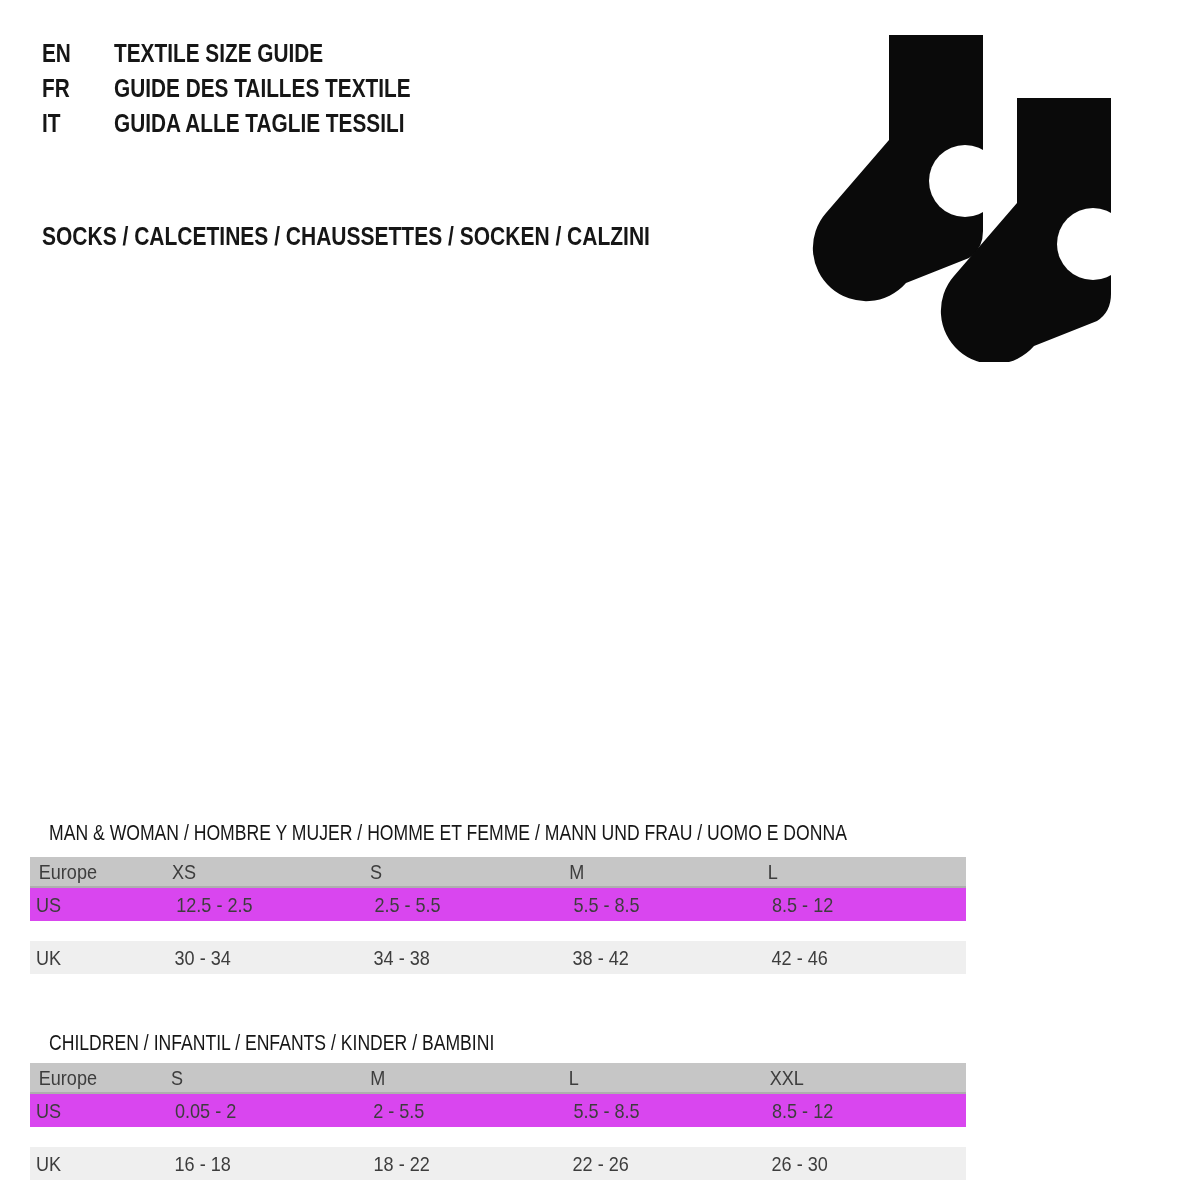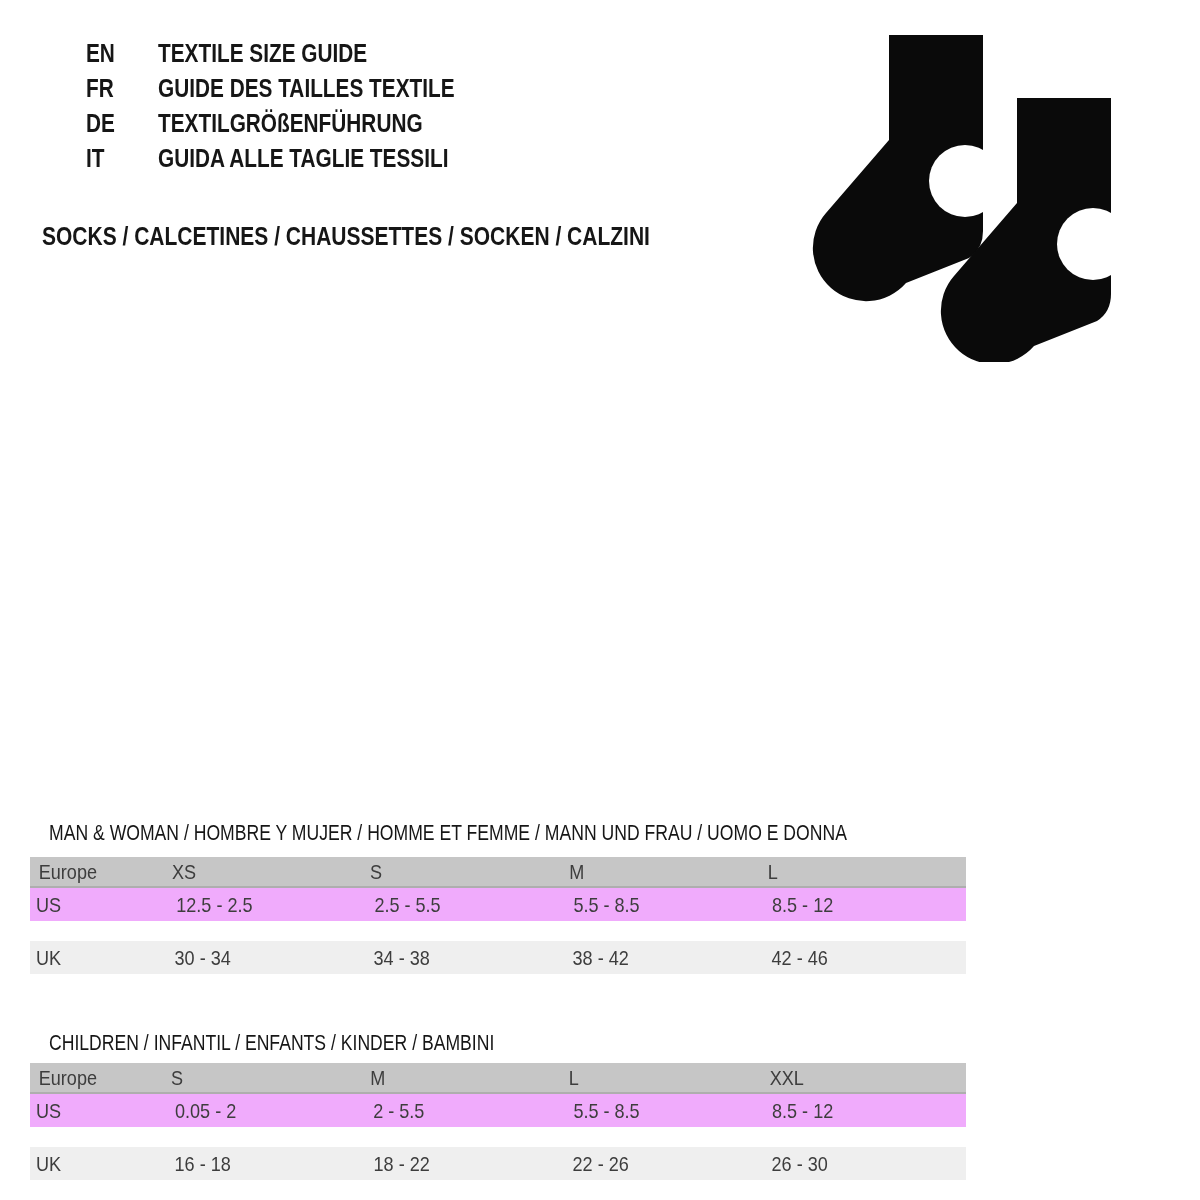--- a/index.html
+++ b/index.html
@@ -9,21 +9,21 @@
   }
   .canvas { position: absolute; inset: 0; width: 1200px; height: 1200px; background: #fff; }
 
   
   .cond-l { display: inline-block; transform: scaleX(0.80); transform-origin: 0 50%; white-space: nowrap; }
   .cond-m { display: inline-block; transform: scaleX(0.84); transform-origin: 0 50%; white-space: nowrap; }
   .cond-c { display: inline-block; transform: scaleX(0.86); transform-origin: 50% 50%; white-space: nowrap; }
 
   
   .lang-list { position: absolute; left: 42px; top: 36px; }
-  .lang-row { display: flex; align-items: center; height: 35px; margin-left: 44px; }
+  .lang-row { display: flex; align-items: center; height: 35px; }
   .lang-code { width: 72px; font-size: 26px; font-weight: bold; letter-spacing: 0; }
   .lang-title { font-size: 26px; font-weight: bold; }
 
   
   .product-line { position: absolute; left: 42px; top: 222px; font-size: 25px; font-weight: bold; }
 
   
   .socks-icon { position: absolute; left: 812px; top: 32px; width: 330px; height: 330px; }
 
   
@@ -32,42 +32,38 @@
   #title-children { top: 1030px; }
 
   
   .size-table { position: absolute; left: 30px; width: 936px; font-size: 21px; color: #3d3d3d; }
   #table-adult { top: 857px; }
   #table-children { top: 1063px; }
   .t-head {
     display: flex; align-items: center; height: 29px;
     background: #c6c6c6; border-bottom: 2px solid #aeaeae;
   }
-  .t-row { display: flex; align-items: center; height: 33px; background: #f0abfc; }
+  .t-row { display: flex; align-items: center; height: 33px; background: #d946ef; }
   .t-row.alt { background: #efefef; margin-top: 20px; }
   .c-label { width: 140px; padding-left: 4px; box-sizing: border-box; text-align: left; }
   .c-val { flex: 1; }
 </style>
 </head>
 <body>
 
 <div class="canvas">
 
   <div class="lang-list">
     <div class="lang-row">
       <span class="lang-code"><span class="cond-l">EN</span></span>
       <span class="lang-title"><span class="cond-l">TEXTILE SIZE GUIDE</span></span>
     </div>
     <div class="lang-row">
       <span class="lang-code"><span class="cond-l">FR</span></span>
       <span class="lang-title"><span class="cond-l">GUIDE DES TAILLES TEXTILE</span></span>
-    </div>
-    <div class="lang-row">
-      <span class="lang-code"><span class="cond-l">DE</span></span>
-      <span class="lang-title"><span class="cond-l">TEXTILGRÖßENFÜHRUNG</span></span>
     </div>
     <div class="lang-row">
       <span class="lang-code"><span class="cond-l">IT</span></span>
       <span class="lang-title"><span class="cond-l">GUIDA ALLE TAGLIE TESSILI</span></span>
     </div>
   </div>
 
   <div class="product-line">
     <span class="cond-m">SOCKS / CALCETINES / CHAUSSETTES / SOCKEN / CALZINI</span>
   </div>

